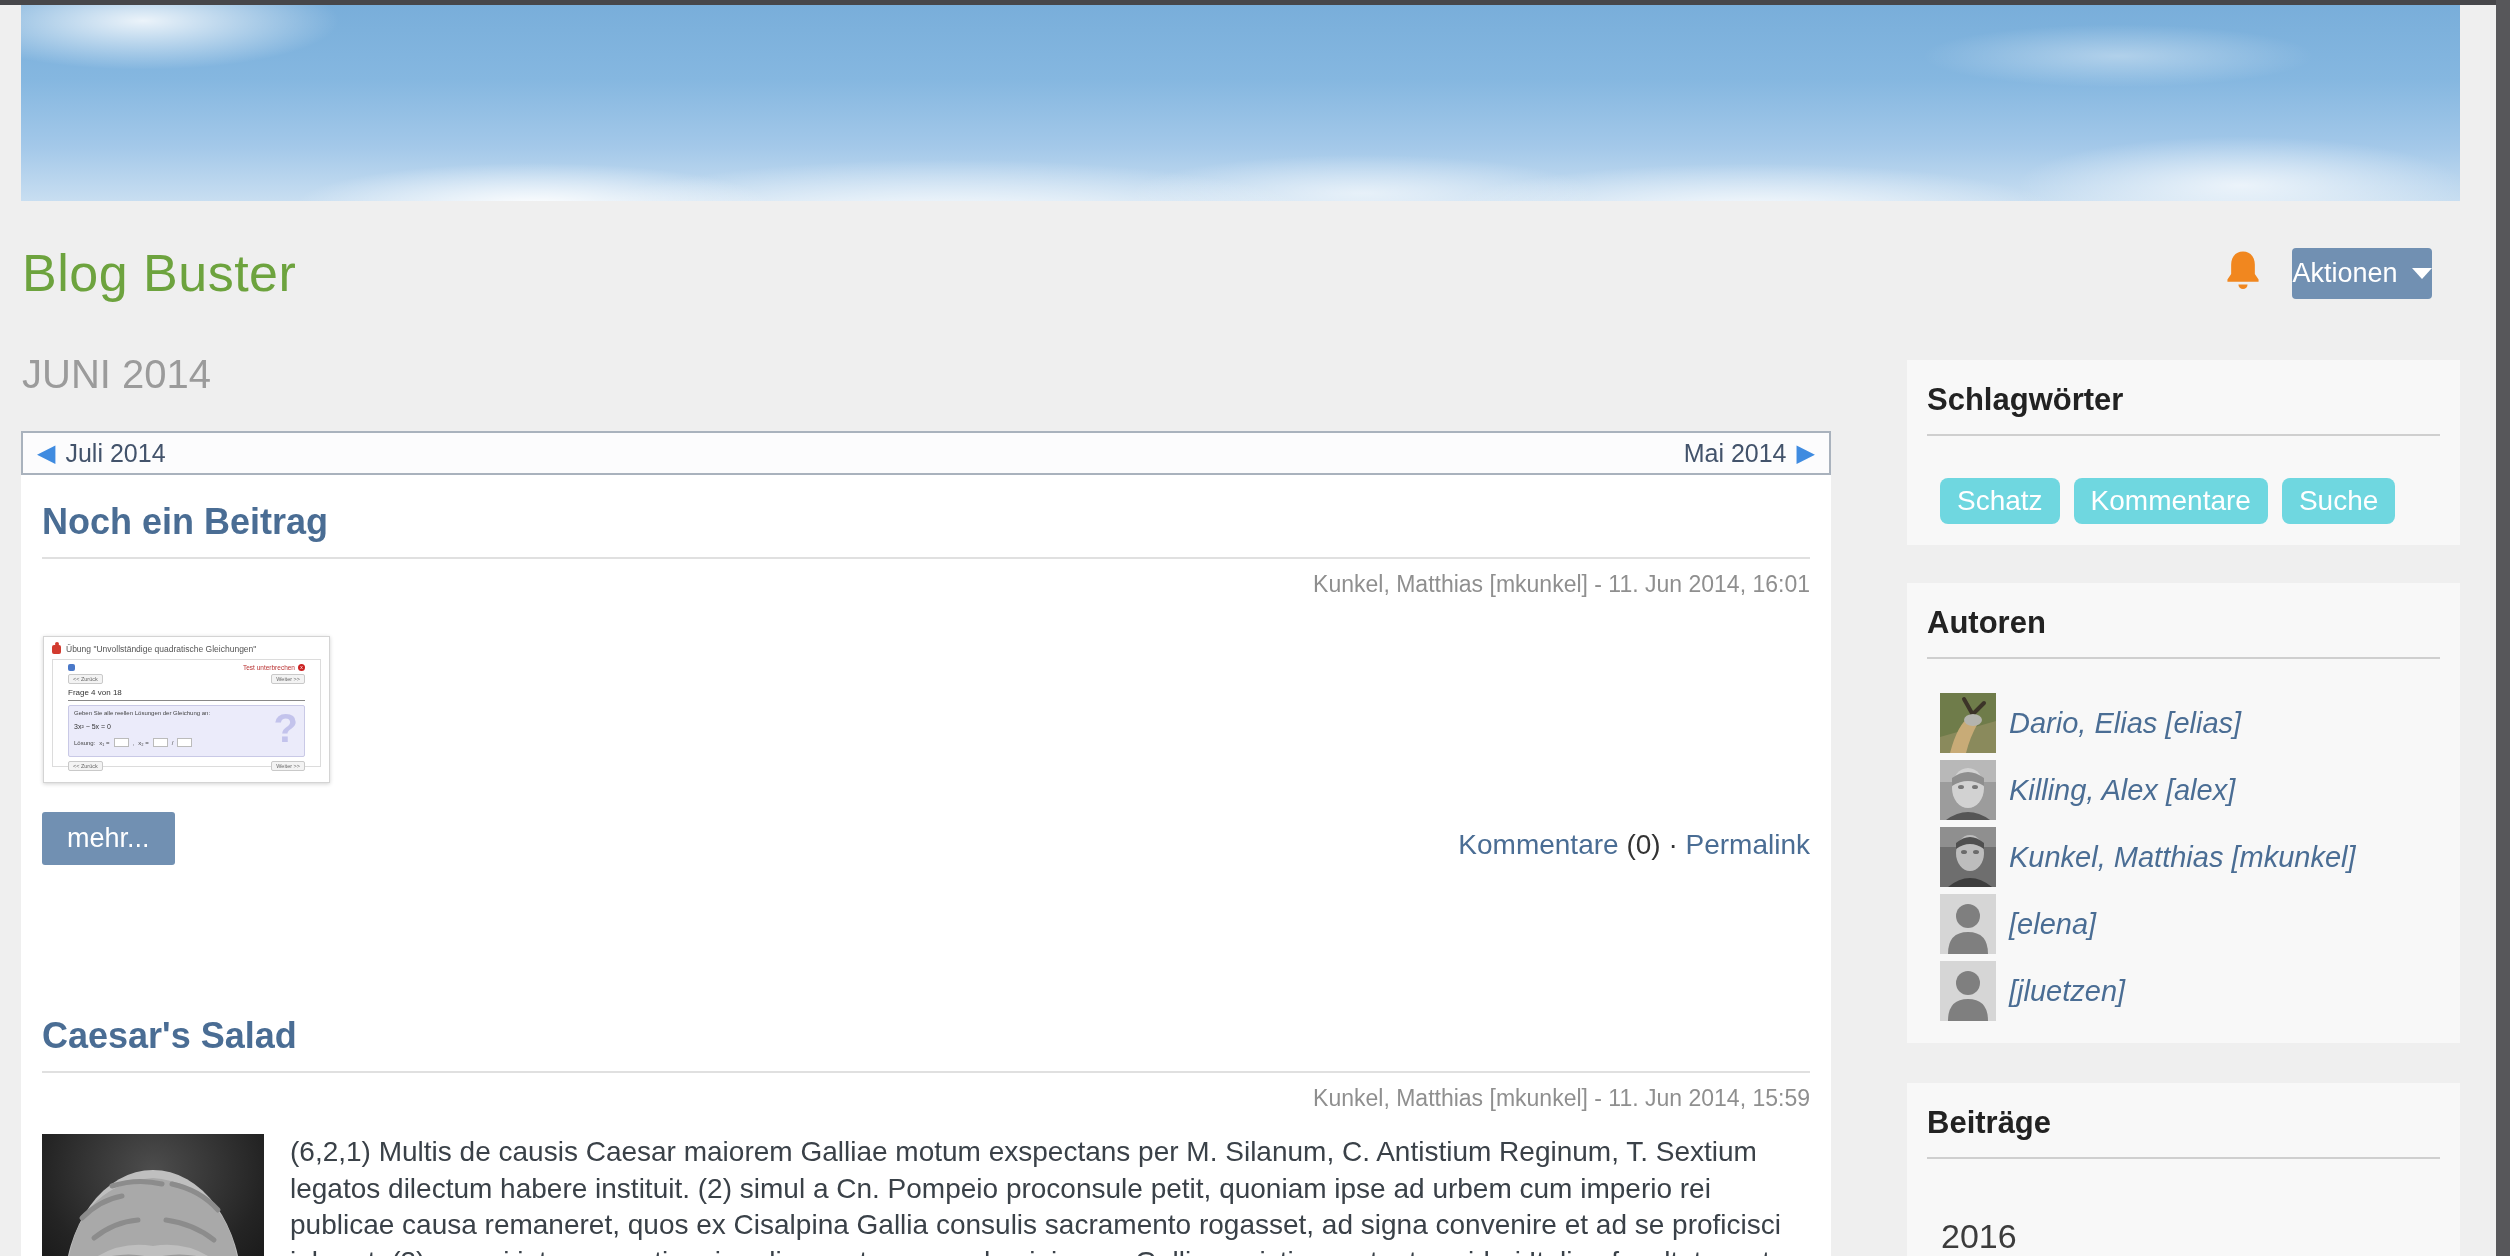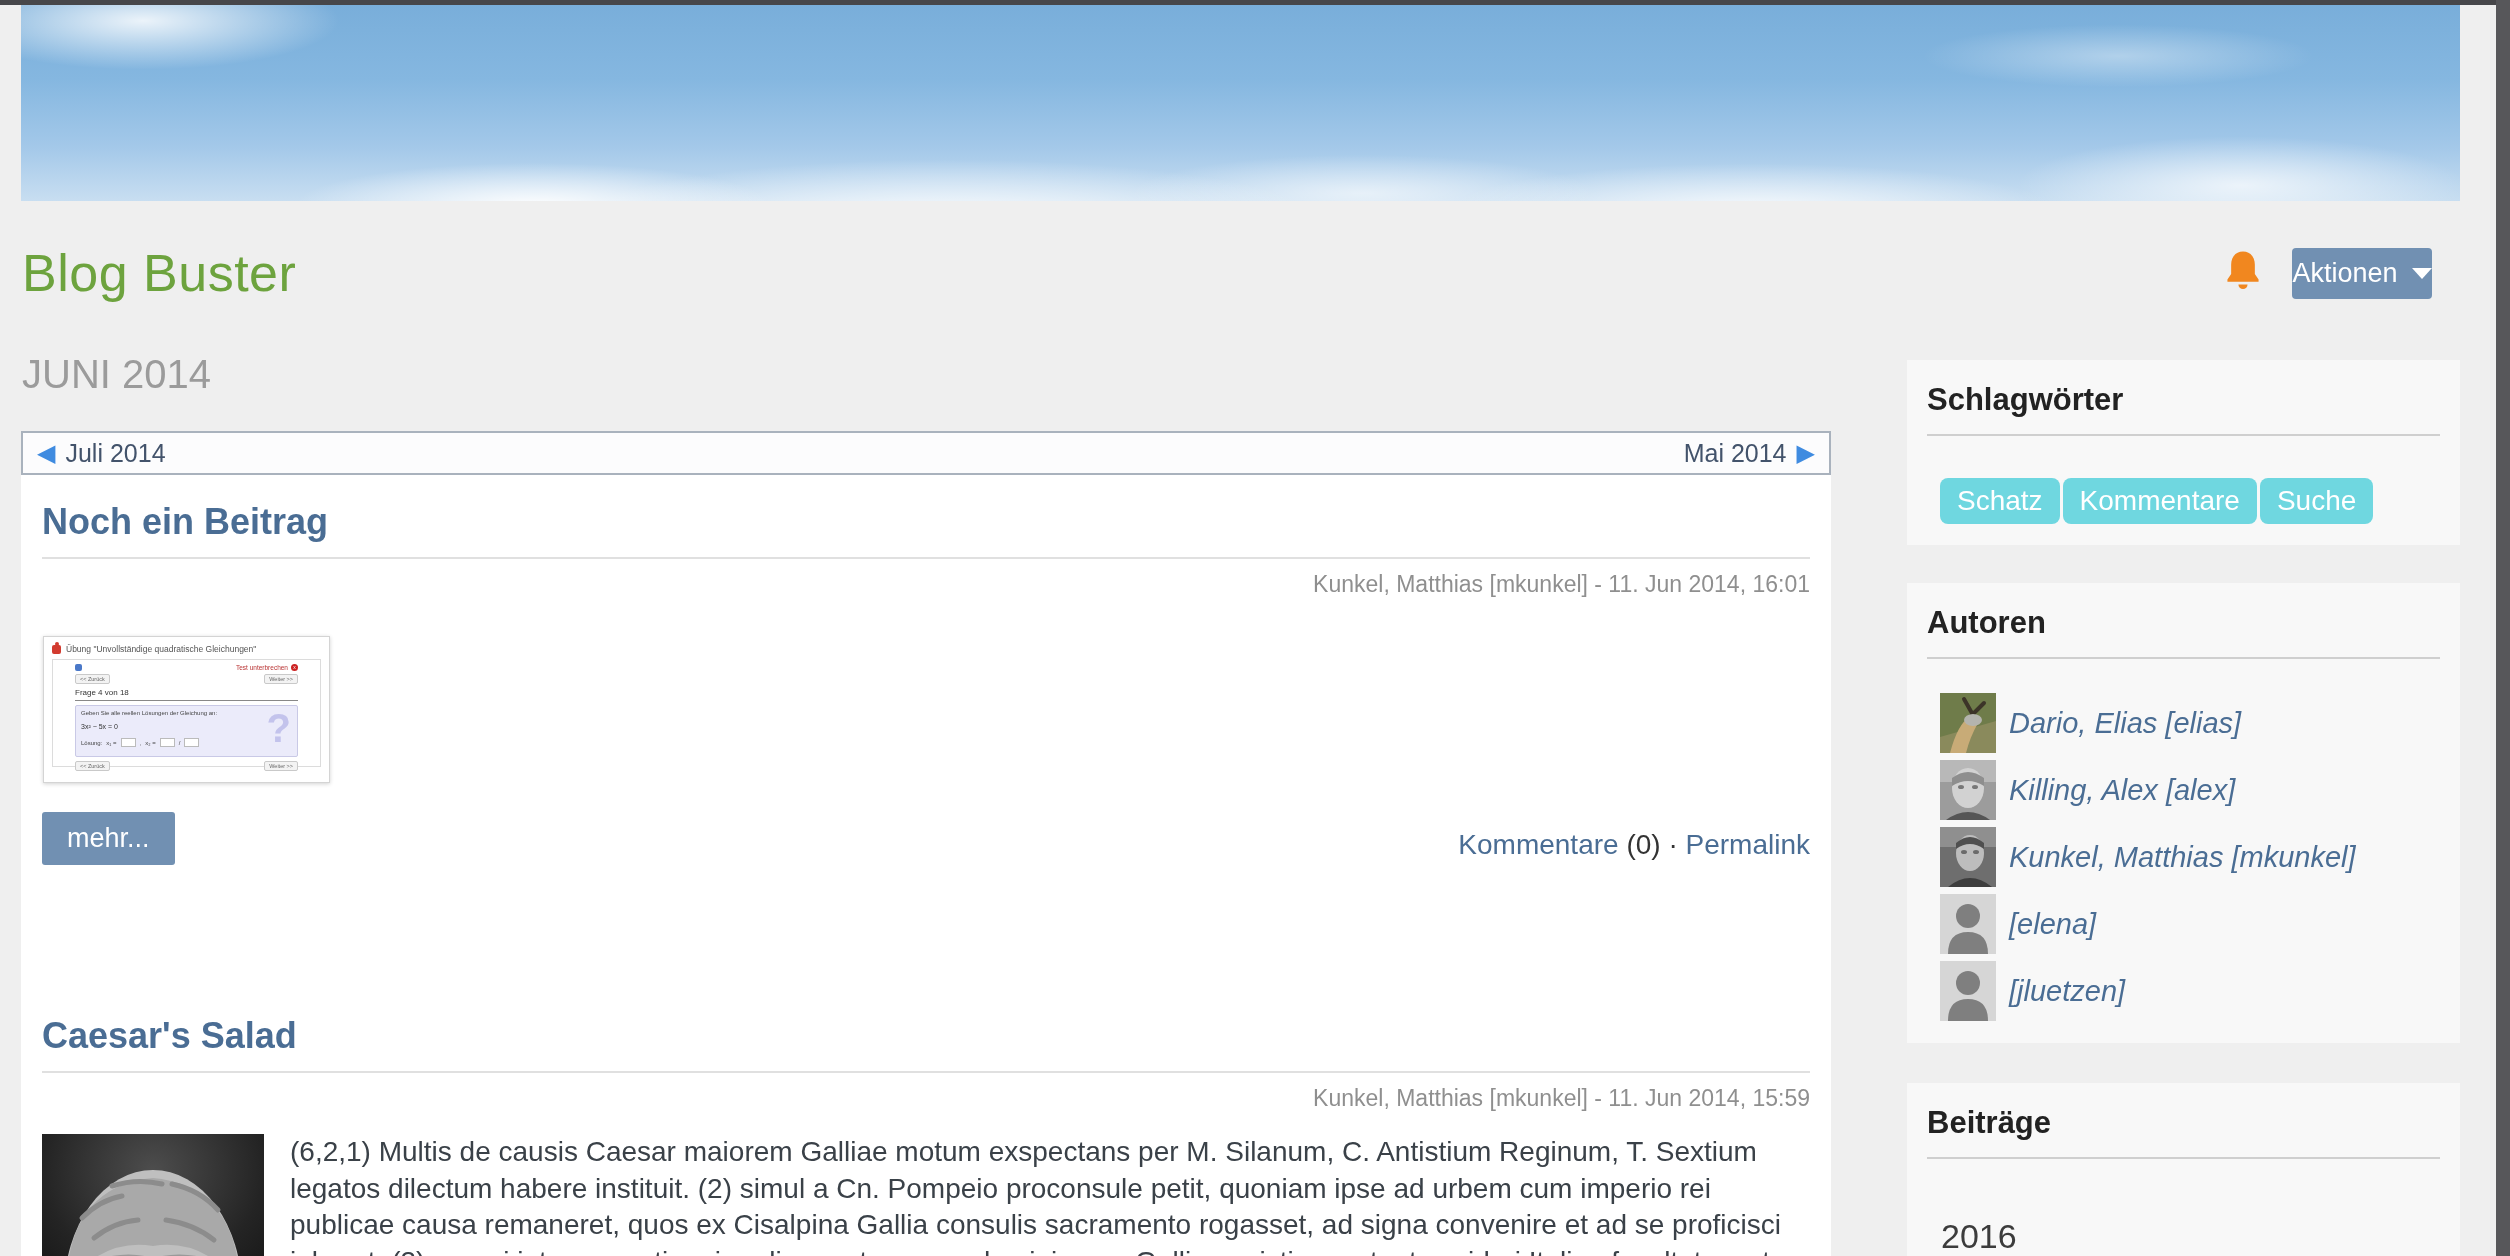--- a/index.html
+++ b/index.html
@@ -61,21 +61,21 @@
   
   .thumb-card{
     margin-top:38px;margin-left:1px;width:287px;height:147px;box-sizing:border-box;
     background:#fff;border:1px solid #d4d4d4;box-shadow:0 1px 4px rgba(0,0,0,.18);
     padding:7px 8px;overflow:hidden;cursor:pointer;
   }
   .thumb-head{display:flex;align-items:center;gap:5px;}
   .puzzle-icon{width:9px;height:9px;background:#d23b2f;border-radius:2px;position:relative;flex:none;}
   .puzzle-icon::after{content:"";position:absolute;top:-3px;left:3px;width:4px;height:4px;border-radius:50%;background:#d23b2f;}
   .thumb-title{font-size:8.5px;color:#555;white-space:nowrap;overflow:hidden;}
-  .thumb-inner{margin-top:5px;border:1px solid #dcdcdc;background:#fff;padding:4px 22px;height:108px;box-sizing:border-box;position:relative;}
+  .thumb-inner{margin-top:5px;border:1px solid #dcdcdc;background:#fff;padding:4px 15px;height:108px;box-sizing:border-box;position:relative;}
   .ti-row1{display:flex;justify-content:space-between;align-items:center;}
   .test-icon{width:7px;height:7px;background:#4a78c8;border-radius:2px;}
   .interrupt{font-size:6.5px;color:#b93333;display:flex;align-items:center;gap:3px;}
   .stop-dot{width:7px;height:7px;border-radius:50%;background:#c22;color:#fff;font-size:5px;line-height:7px;text-align:center;}
   .ti-row2{display:flex;justify-content:space-between;margin-top:3px;}
   .mini-btn{font-size:5.5px;color:#666;border:1px solid #c9c9c9;background:#f3f3f3;border-radius:2px;padding:1px 4px;}
   .frage{font-size:8px;color:#333;margin-top:4px;border-bottom:1px solid #888;padding-bottom:3px;}
   .q-box{margin-top:4px;background:#ebebfa;border:1px solid #c9c9e6;border-radius:2px;height:52px;position:relative;padding:4px 5px;box-sizing:border-box;}
   .q-prompt{font-size:6px;color:#444;}
   .q-eq{font-size:7px;color:#333;margin-top:7px;}
@@ -96,21 +96,21 @@
   .caesar-img{width:222px;height:200px;flex:none;overflow:hidden;cursor:pointer;}
   .latin{width:1500px;font-size:28px;line-height:36.5px;color:#3a4148;}
 
   
   .panel{position:absolute;left:1907px;width:553px;background:#f8f8f8;box-sizing:border-box;padding:20px 20px;}
   .panel-tags{top:360px;height:185px;}
   .panel-authors{top:583px;height:460px;}
   .panel-entries{top:1083px;height:300px;}
   .panel h3{margin:2px 0 0 0;font-size:31px;font-weight:700;color:#222;}
   .panel .panel-rule{border:none;border-top:2px solid #cfcfcf;margin:16px 0 0 0;}
-  .tag-row{margin:42px 0 0 13px;display:flex;gap:3px;text-align:center;}
+  .tag-row{margin:42px 0 0 13px;display:flex;gap:14px;text-align:center;}
   .tag{background:#6fd7e0;color:#fff;font-size:28px;padding:7px 17px;border-radius:8px;cursor:pointer;}
   .author-list{margin:34px 0 0 13px;display:flex;flex-direction:column;gap:7px;font-style:italic;}
   .author-row{display:flex;align-items:center;gap:13px;cursor:pointer;}
   .avatar{width:56px;height:60px;flex:none;}
   .avatar svg{display:block;}
   .author-name{font-size:29px;color:#4a6d94;}
   .year-item{margin:58px 0 0 14px;font-size:34px;color:#3c3c3c;cursor:pointer;}
 </style>
 </head>
 <body>

